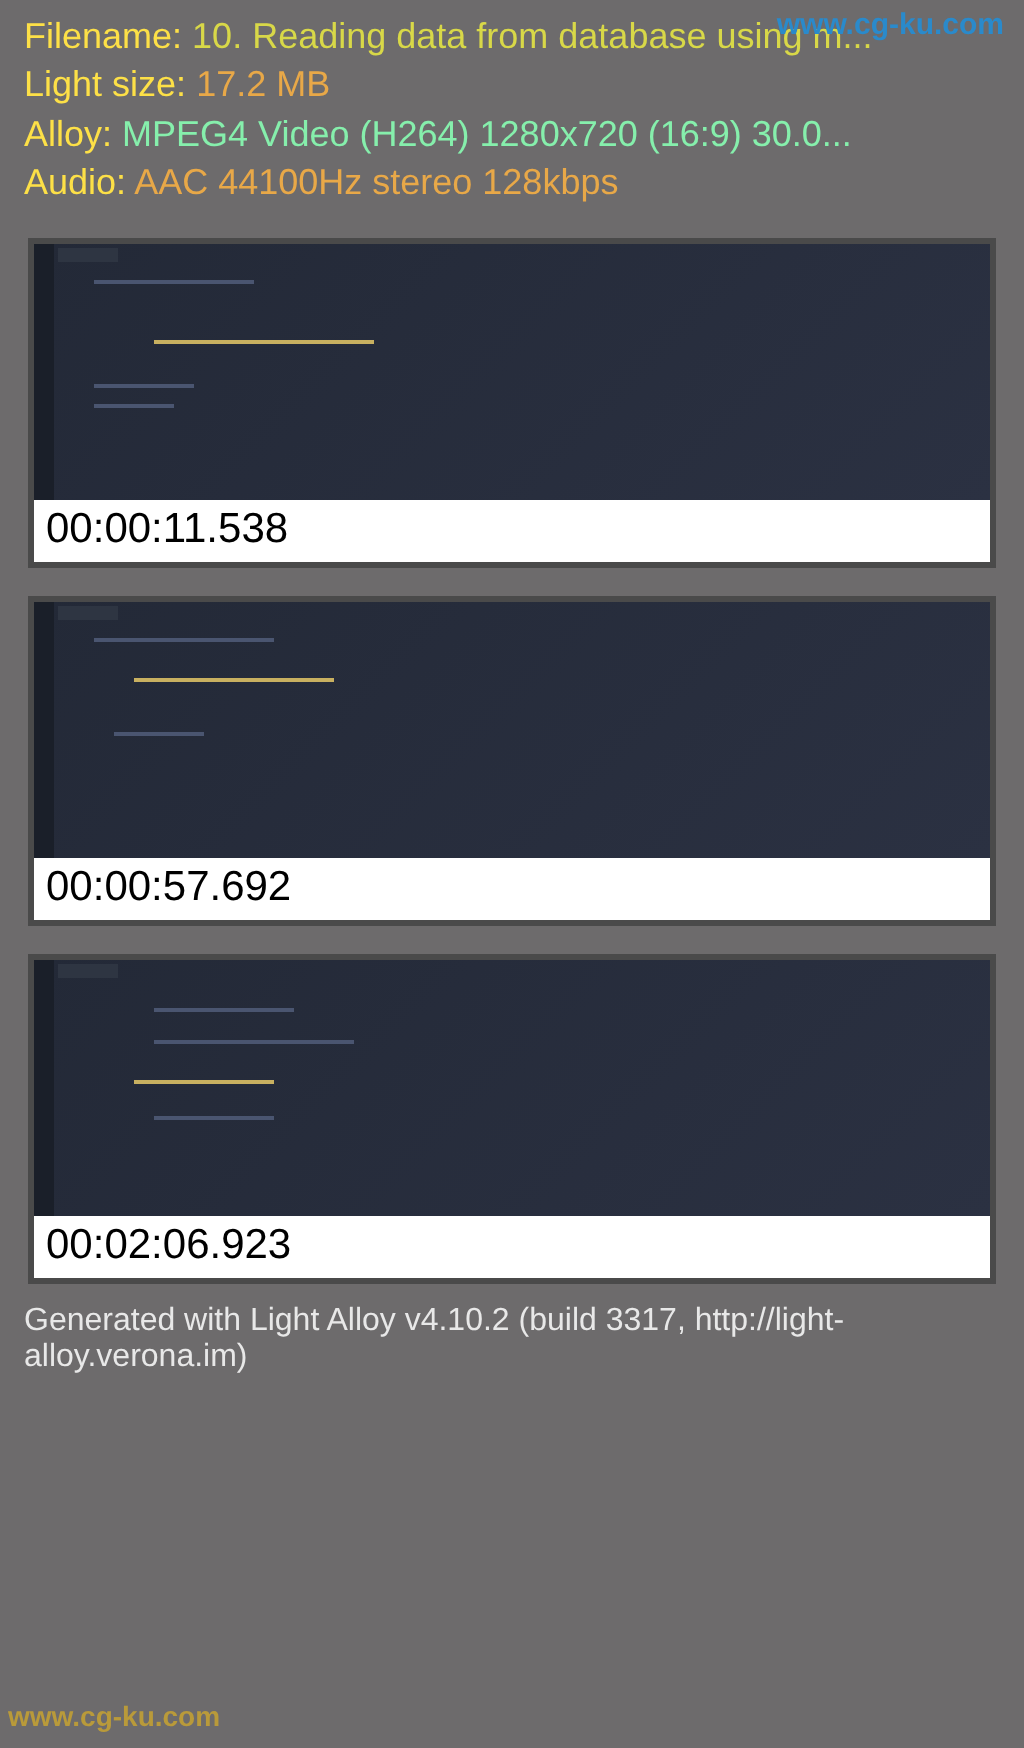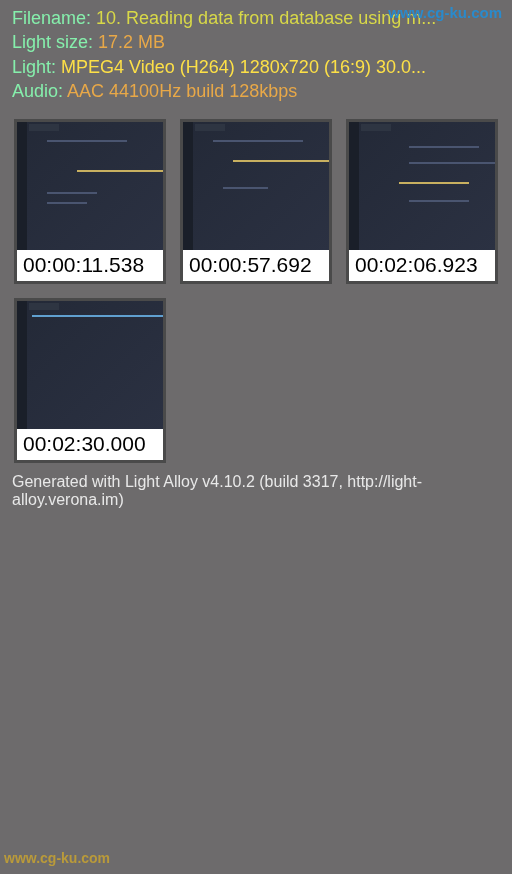--- a/index.html
+++ b/index.html
@@ -28,27 +28,27 @@
     color: #b99a3a;
     font-size: 14px;
     font-weight: bold;
     z-index: 10;
   }
   .info {
     padding: 6px 12px 4px 12px;
     font-size: 18px;
     line-height: 1.35;
   }
-  .info .row .label { color: #86efac; }
+  .info .row .label { color: #fde047; }
   .info .row .val-yellow { color: #d8d848; }
   .info .row .val-orange { color: #e8a848; text-align: center; }
-  .info .row .val-teal { color: #fde047; }
+  .info .row .val-teal { color: #86efac; }
   .grid {
     display: grid;
-    grid-template-columns: 1fr 1fr 1fr;
+    grid-template-columns: 1fr;
     gap: 14px;
     padding: 12px 14px 0 14px;
   }
   .thumb {
     border: 3px solid #4a4a4a;
     background: #1f2430;
     display: flex;
     flex-direction: column;
     width: 100%;
   }
@@ -106,26 +106,26 @@
 <div class="info">
   <div class="row">
     <span class="label">Filename:</span>
     <span class="val-yellow">10. Reading data from database using m...</span>
   </div>
   <div class="row">
     <span class="label">Light size:</span>
     <span class="val-orange">17.2 MB</span>
   </div>
   <div class="row">
-    <span class="label">Light:</span>
+    <span class="label">Alloy:</span>
     <span class="val-teal">MPEG4 Video (H264) 1280x720 (16:9) 30.0...</span>
   </div>
   <div class="row">
     <span class="label">Audio:</span>
-    <span class="val-orange">AAC 44100Hz build 128kbps</span>
+    <span class="val-orange">AAC 44100Hz stereo 128kbps</span>
   </div>
 </div>
 
 <div class="grid">
 
   <div class="thumb">
     <div class="thumb-img">
       <div class="sidebar"></div>
         <div class="tab"></div>
       <div class="codeline" style="left:30px;top:18px;width:80px;"></div>
@@ -155,25 +155,17 @@
       <div class="sidebar"></div>
         <div class="tab"></div>
       <div class="codeline" style="left:60px;top:24px;width:70px;"></div>
       <div class="codeline" style="left:60px;top:40px;width:100px;"></div>
       <div class="codeline y" style="left:50px;top:60px;width:70px;"></div>
       <div class="codeline" style="left:60px;top:78px;width:60px;"></div>
     </div>
     <div class="timestamp">00:02:06.923</div>
   </div>
 
-  <div class="thumb">
-    <div class="thumb-img">
-      <div class="sidebar"></div>
-        <div class="tab"></div>
-      <div class="codeline b" style="left:15px;top:14px;width:170px;"></div>
-    </div>
-    <div class="timestamp">00:02:30.000</div>
-  </div>
 
 
 </div>
 
 <div class="footer">Generated with Light Alloy v4.10.2 (build 3317, http://light-alloy.verona.im)</div>
 
 </body></html>

